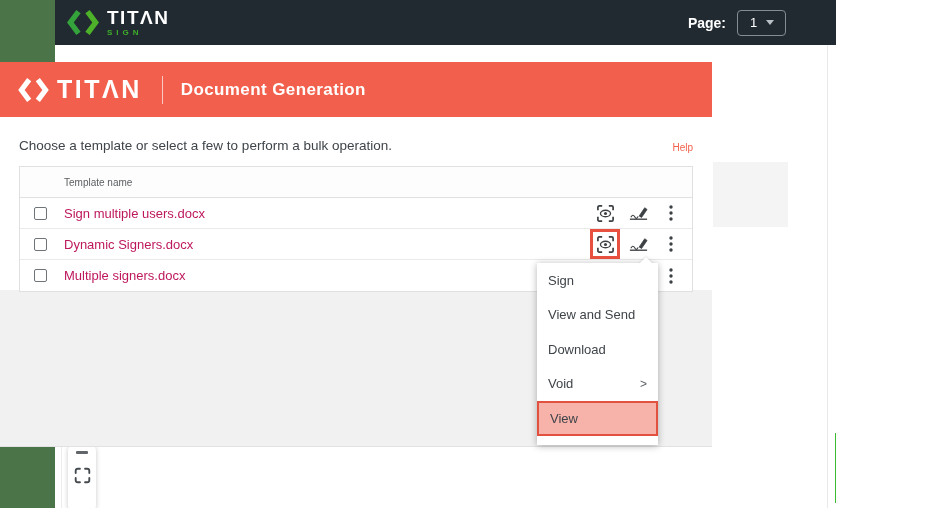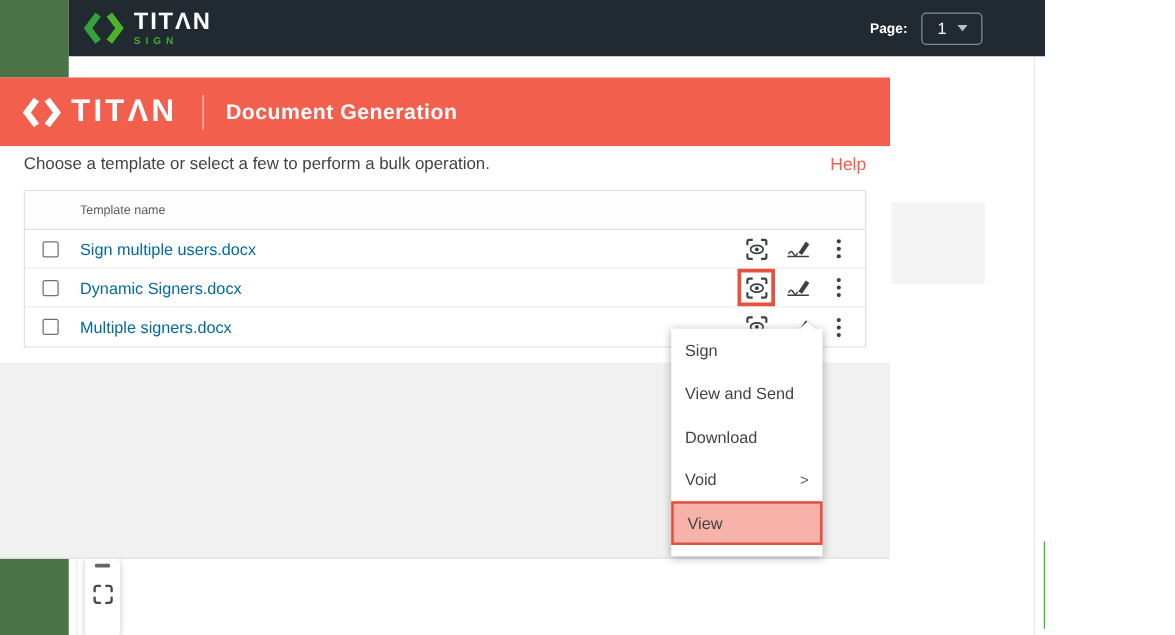--- a/index.html
+++ b/index.html
@@ -12,21 +12,21 @@
 
   
   .topbar { position:absolute; left:55px; top:0; width:885px; height:45px; background:#212a31;
     display:flex; align-items:center; z-index:2; }
   .tb-logo { display:flex; align-items:center; margin-left:11px; }
   .tb-logo svg { width:34px; height:27px; }
   .tb-wordmark { display:flex; flex-direction:column; margin-left:7px; line-height:1; }
   .tb-brand { color:#fff; font-size:19px; font-weight:bold; letter-spacing:1.5px; }
   .tb-sub { color:#3fae2a; font-size:8px; font-weight:bold; letter-spacing:4px; margin-top:2px; }
   .tb-spacer { flex:1; }
-  .page-label { color:#fff; font-size:11px; font-weight:600; }
+  .page-label { color:#fff; font-size:14px; font-weight:600; }
   .page-dd { margin-left:11px; margin-right:154px; width:49px; height:26px; border:1px solid #848d93;
     border-radius:4px; display:flex; align-items:center; cursor:pointer; }
   .page-dd .val { color:#fff; font-size:13px; margin-left:12px; }
   .caret-down { width:0; height:0; border-left:4px solid transparent; border-right:4px solid transparent;
     border-top:5px solid #b9c0c5; margin-left:9px; }
 
   
   .under-vline { position:absolute; left:827px; top:45px; width:1px; height:463px; background:#e9e9e9; z-index:1; }
   .under-graybox { position:absolute; left:713px; top:162px; width:75px; height:65px; background:#f4f4f4; z-index:1; }
   .content-edge-line { position:absolute; left:61px; top:447px; width:1px; height:61px; background:#ececec; z-index:2; }
@@ -49,33 +49,33 @@
 
   
   .modal { position:absolute; left:0; top:62px; width:712px; height:385px; background:#f1f1f1;
     border-bottom:1px solid #e2e2e2; z-index:4; }
   .modal-header { height:55px; background:#f2604d; display:flex; align-items:center; padding-left:18px; }
   .mh-logo svg { width:31px; height:26px; display:block; }
   .mh-brand { color:#fff; font-size:25px; font-weight:bold; letter-spacing:2.5px; margin-left:8px; }
   .mh-divider { width:1px; height:28px; background:rgba(255,255,255,0.65); margin:0 18px 0 20px; }
   .mh-title { color:#fff; font-size:17px; font-weight:600; letter-spacing:0.4px; }
   .modal-body { height:173px; background:#fff; padding:0 19px; }
-  .instruction-row { padding-top:6px; display:flex; justify-content:space-between; align-items:flex-start; }
+  .instruction-row { padding-top:21px; display:flex; justify-content:space-between; align-items:flex-end; }
   .instruction { color:#3f4449; font-size:13.5px; }
-  .help-link { color:#f2604d; font-size:14px; cursor:pointer; }
+  .help-link { color:#f2604d; font-size:10px; cursor:pointer; }
 
   
   .tpl-table { margin-top:13px; border:1px solid #e0e0e0; background:#fff; }
   .tpl-head { height:31px; display:flex; align-items:center; border-bottom:1px solid #e0e0e0;
     color:#5c6063; font-size:10px; padding-left:44px; background:#fdfdfd; }
   .tpl-row { height:31px; display:flex; align-items:center; border-bottom:1px solid #eaeaea; background:#fff; }
   .tpl-row:last-child { border-bottom:none; }
   .cb { width:13px; height:13px; border:1.5px solid #6f7478; border-radius:2px; margin-left:14px;
     background:#fff; cursor:pointer; flex-shrink:0; }
-  .row-name { margin-left:17px; color:#0369a1; font-size:13px; flex:1; }
+  .row-name { margin-left:17px; color:#be185d; font-size:13px; flex:1; }
   .row-icons { display:flex; align-items:center; margin-right:10px; }
   .icon-btn { display:flex; align-items:center; justify-content:center; width:22px; height:22px;
     margin-left:11px; cursor:pointer; }
   .icon-btn svg { display:block; }
   .annotated-red { outline:3px solid #e8503f; outline-offset:1px; }
 
   
   .ctx-menu { position:absolute; left:537px; top:263px; width:121px; height:182px; background:#fff;
     box-shadow:0 1px 7px rgba(0,0,0,0.3); z-index:6; padding-bottom:8px; }
   .ctx-notch { position:absolute; top:-4px; right:7px; width:10px; height:10px; background:#fff;

